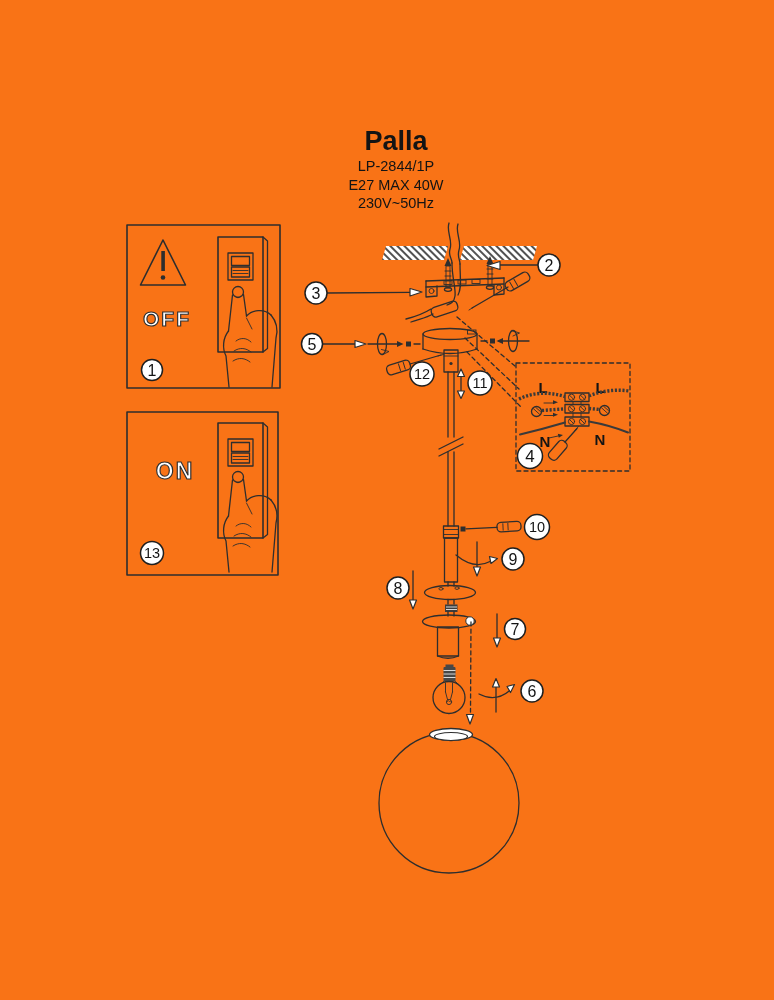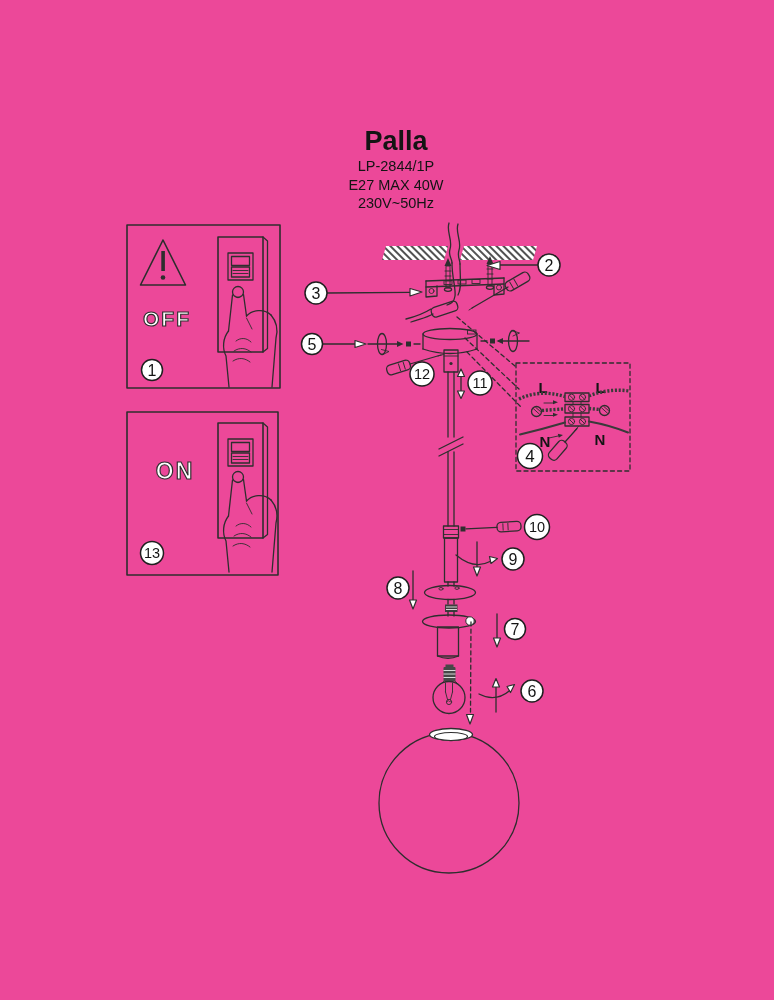--- a/index.html
+++ b/index.html
@@ -1,18 +1,18 @@
 <!DOCTYPE html>
 <html><head>
 <meta charset="utf-8">
 <style>
   html,body { margin:0; padding:0; background:#e8e8e8; }
   .page {
     position:relative; width:774px; height:1000px; margin:0 auto;
-    background:#ec4899; font-family:"Liberation Sans", sans-serif;
+    background:#f97316; font-family:"Liberation Sans", sans-serif;
     overflow:hidden;
     text-align:right;
   }
   svg text { font-family:"Liberation Sans", sans-serif; }
   .ln   { fill:none; stroke:#2e2e2e; stroke-width:1.3; stroke-linecap:round; stroke-linejoin:round; }
   .lnt  { fill:none; stroke:#2e2e2e; stroke-width:1.6; stroke-linecap:round; stroke-linejoin:round; }
   .thin { fill:none; stroke:#2e2e2e; stroke-width:0.9; stroke-linecap:round; }
   .fillink { fill:#2e2e2e; stroke:none; }
   .hollow  { fill:#ffffff; stroke:#2e2e2e; stroke-width:1.2; stroke-linejoin:round; }
   .dashln  { stroke-dasharray:4 3.2; }

